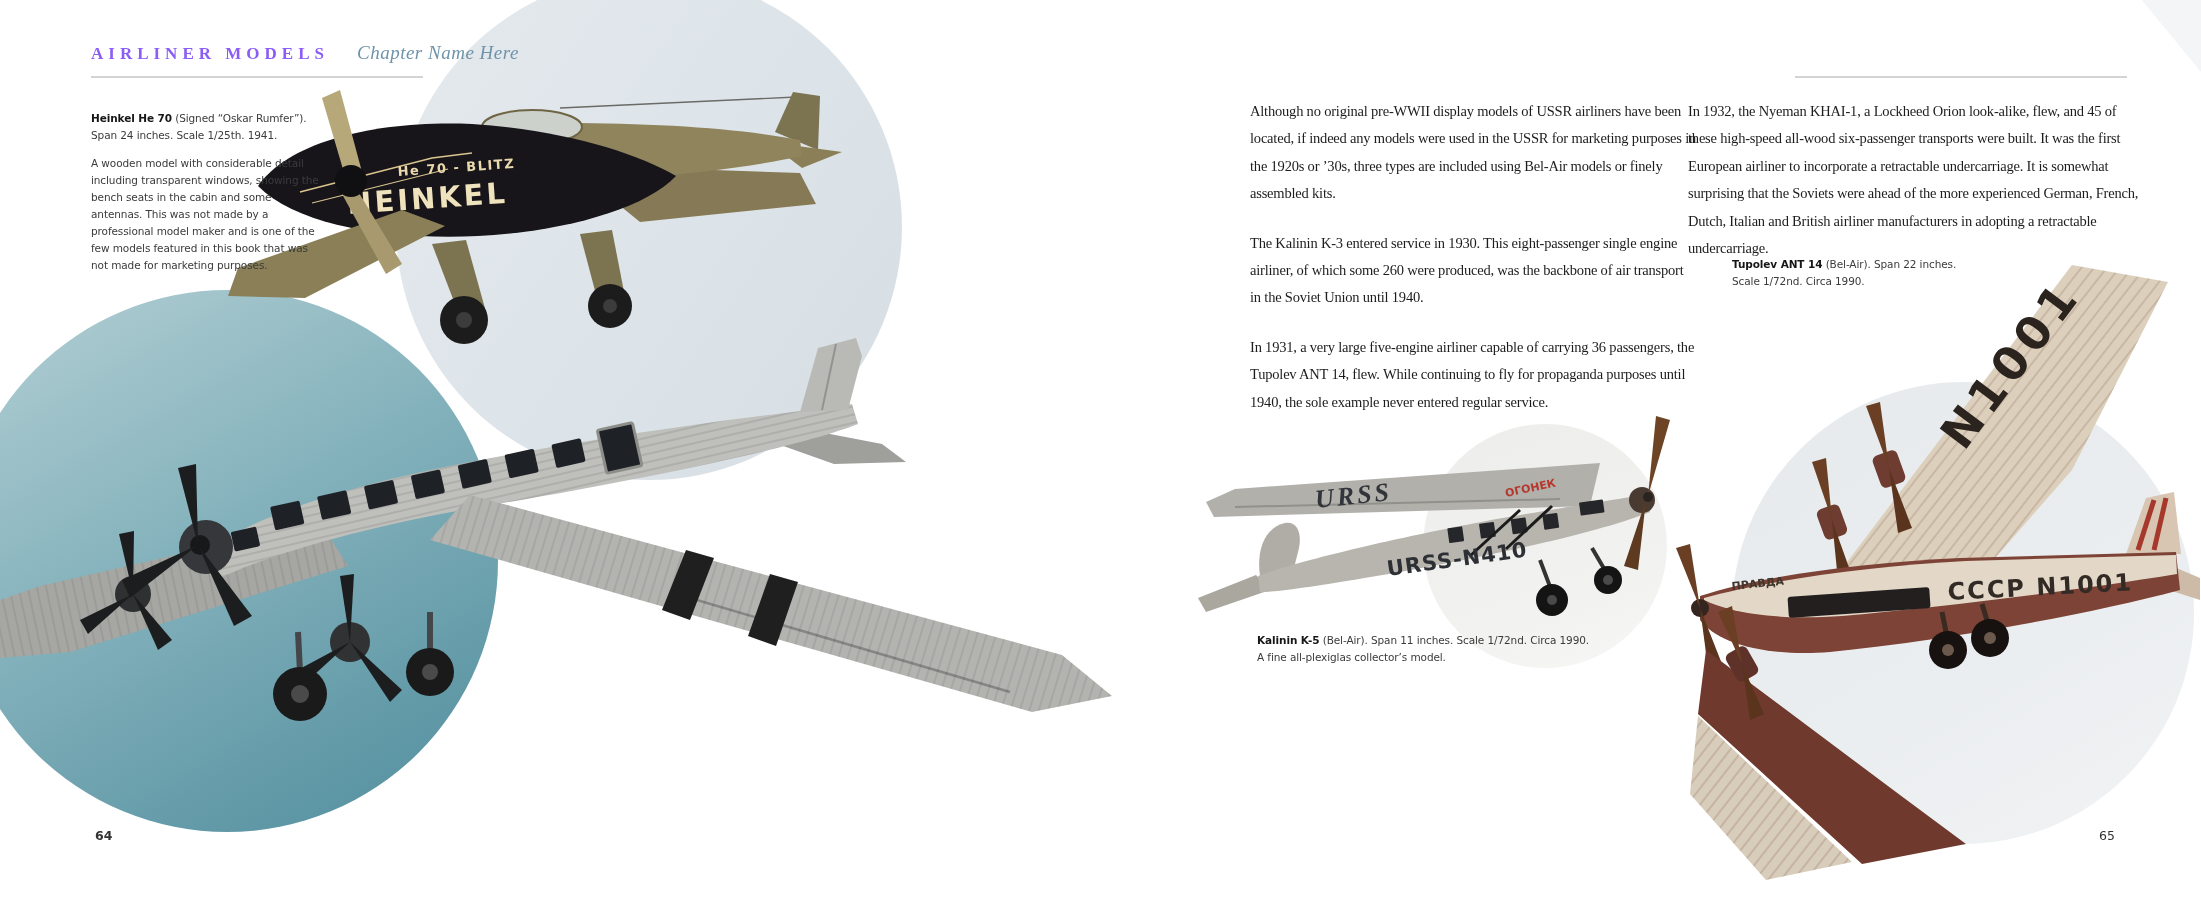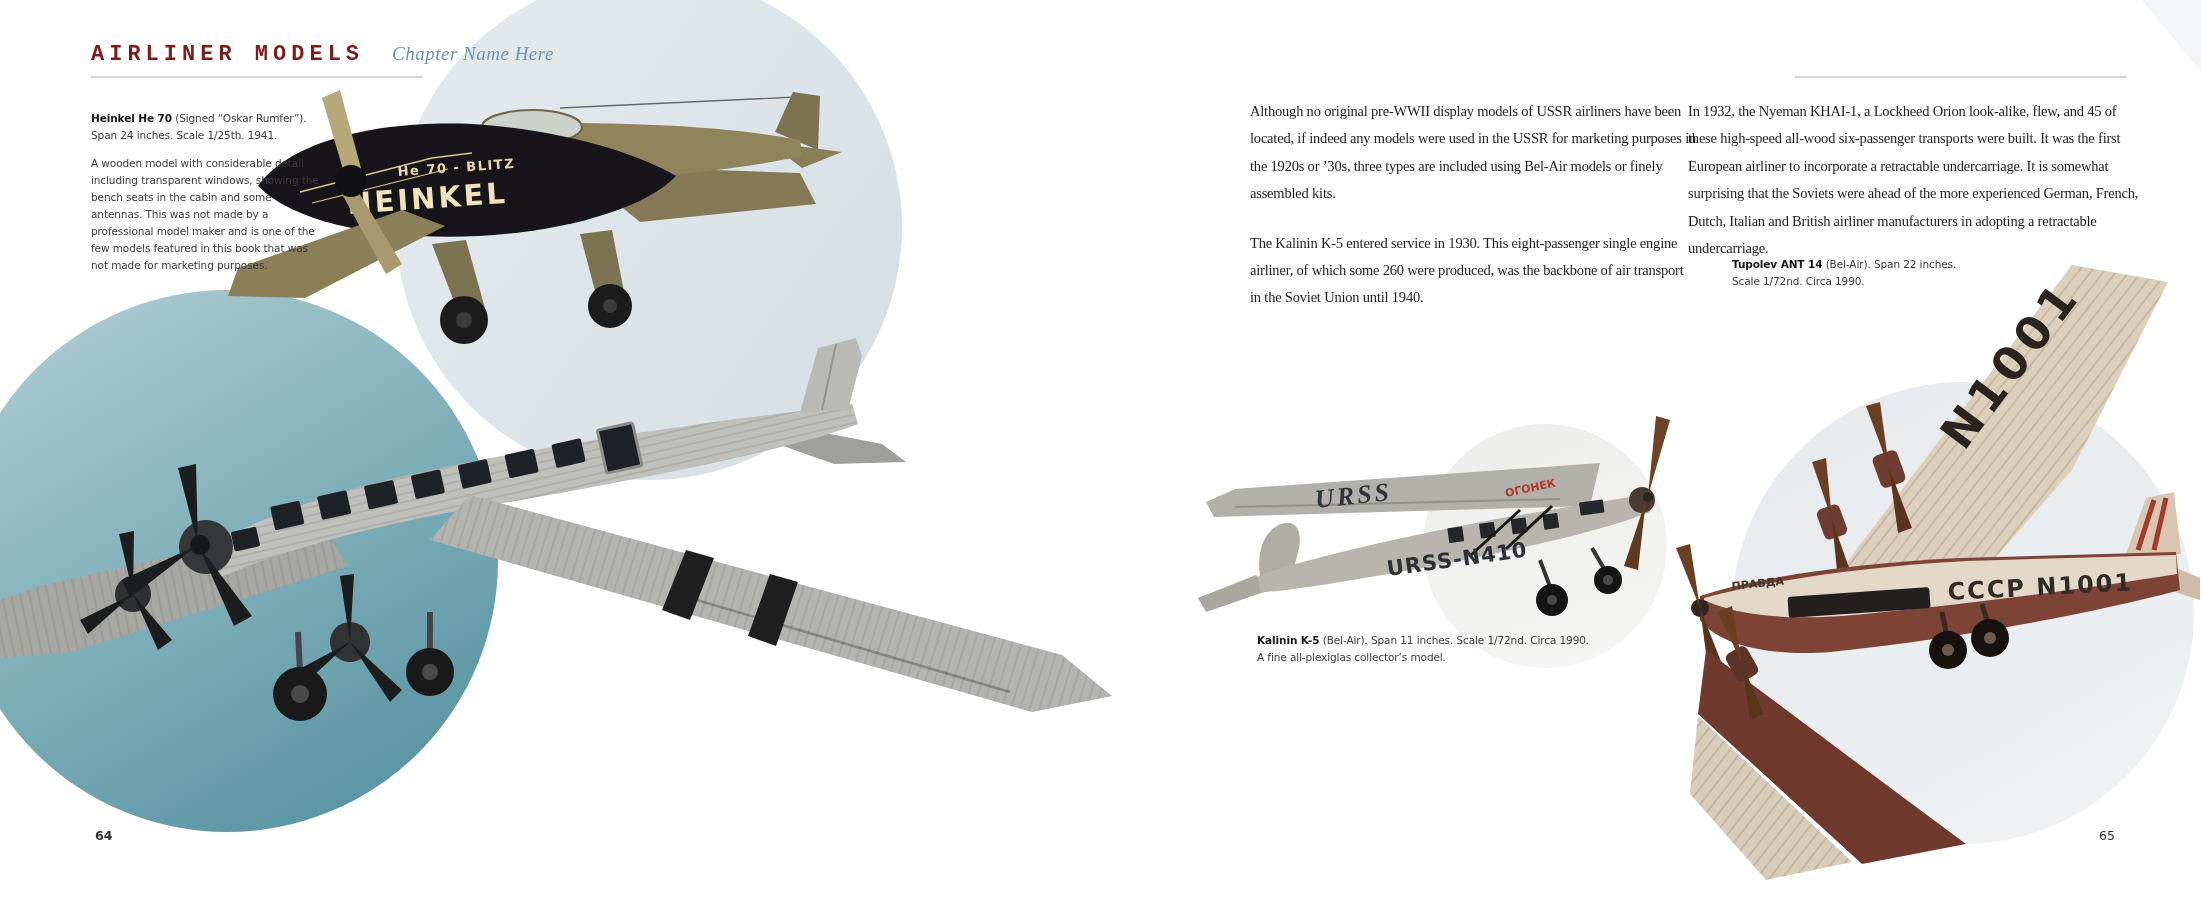--- a/index.html
+++ b/index.html
@@ -16,22 +16,22 @@
     background:linear-gradient(160deg,#ededec 0%,#f2f2f1 70%,#f7f7f6 100%);}
   .circle-tupolev{left:1732px;top:382px;width:462px;height:462px;
     background:linear-gradient(150deg,#e7eaec 0%,#ebeef0 60%,#f1f3f4 100%);}
   .corner-wedge{position:absolute;left:2138px;top:0;width:63px;height:72px;background:#f3f5f6;
     clip-path:polygon(100% 0,6% 0,100% 100%);}
 
   .art{position:absolute;left:0;top:0;width:2201px;height:900px;}
 
   
   .header{position:absolute;left:91px;top:42px;white-space:nowrap;}
-  .header .title{font-family:Liberation Mono, monospace;font-weight:bold;font-size:22px;
-    letter-spacing:5px;color:#7f1d1d;}
+  .header .title{font-family:Liberation Serif, serif;font-weight:bold;font-size:17px;
+    letter-spacing:5px;color:#8b5cf6;}
   .header .chapter{font-family:"Liberation Serif",serif;font-style:italic;font-size:19px;
     color:#6f94aa;margin-left:28px;letter-spacing:0.5px;}
   .rule{position:absolute;top:76px;height:2px;background:#d2d4d5;}
   .rule-left{left:91px;width:332px;}
   .rule-right{left:1795px;width:332px;}
 
   
   .caption{position:absolute;font-family:"DejaVu Sans","Liberation Sans",sans-serif;
     font-size:10.5px;line-height:1.62;color:#3b3b3b;letter-spacing:-0.1px;}
   .caption b{color:#161616;}
@@ -276,21 +276,22 @@
     <div>A fine all-plexiglas collector’s model.</div>
   </div>
 
   <div class="caption cap-tupolev">
     <div><b>Tupolev ANT 14</b><span> (Bel-Air). Span 22 inches. Scale 1/72nd. Circa 1990.</span></div>
     <div class="gap"></div>
   </div>
 
   <div class="bodycol col-1">
     <p>Although no original pre-WWII display models of USSR airliners have been located, if indeed any models were used in the USSR for marketing purposes in the 1920s or ’30s, three types are included using Bel-Air models or finely assembled kits.</p>
-    <p>The Kalinin K-5 entered service in 1930. This eight-passenger single engine airliner, of which some 260 were produced, was the backbone of air transport in the Soviet Union until 1940.</p>
+    <p>The Kalinin K-3 entered service in 1930. This eight-passenger single engine airliner, of which some 260 were produced, was the backbone of air transport in the Soviet Union until 1940.</p>
+    <p>In 1931, a very large five-engine airliner capable of carrying 36 passengers, the Tupolev ANT 14, flew. While continuing to fly for propaganda purposes until 1940, the sole example never entered regular service.</p>
   </div>
   <div class="bodycol col-2">
     <p>In 1932, the Nyeman KHAI-1, a Lockheed Orion look-alike, flew, and 45 of these high-speed all-wood six-passenger transports were built. It was the first European airliner to incorporate a retractable undercarriage. It is somewhat surprising that the Soviets were ahead of the more experienced German, French, Dutch, Italian and British airliner manufacturers in adopting a retractable undercarriage.</p>
   </div>
 
   <div class="pagenum pn-left">64</div>
   <div class="pagenum pn-right">65</div>
 
 </div>
 

